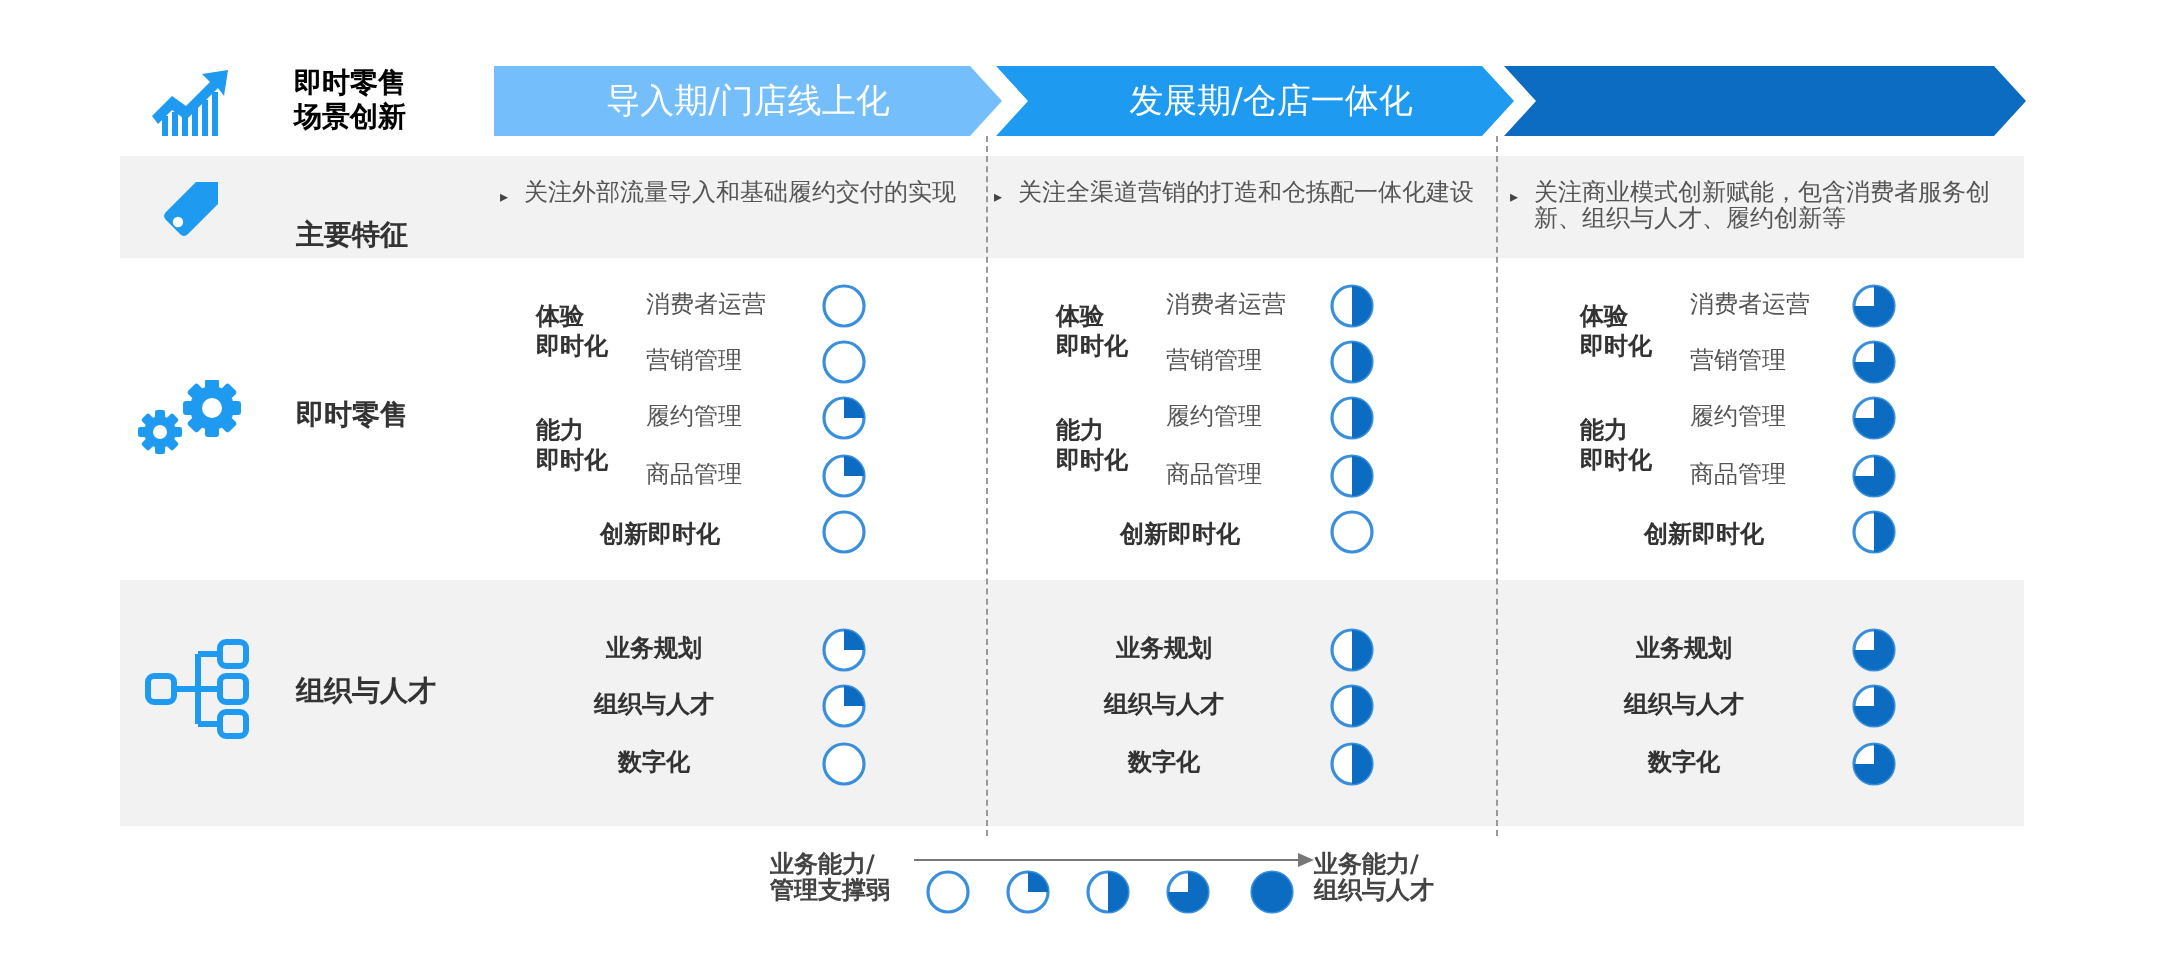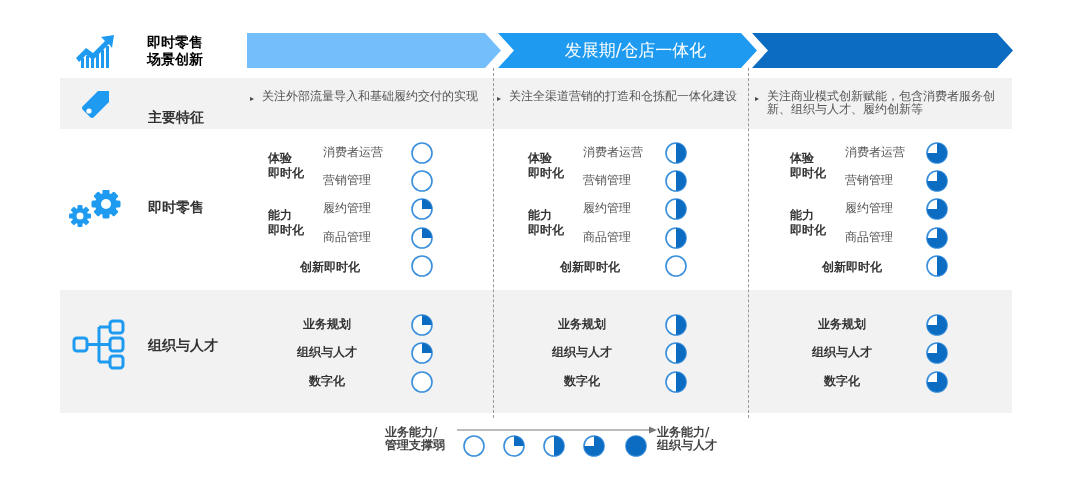--- a/index.html
+++ b/index.html
@@ -46,20 +46,21 @@
 </div>
 <div class="hdr-title" style="left:147px; top:34px;">
   <div>即时零售</div>
   <div>场景创新</div>
 </div>
 
 <div class="chev" style="left:247px; width:254px;">
   <svg width="254" height="35">
       <polygon points="0,0 238,0 254,17.5 238,35 0,35" fill="#74bffb"></polygon>
     </svg>
+  <span>导入期/门店线上化</span>
 </div>
 <div class="chev" style="left:498px; width:259px;">
   <svg width="259" height="35">
       <polygon points="0,0 243,0 259,17.5 243,35 0,35 16,17.5" fill="#1e9bf0"></polygon>
     </svg>
   <span style="margin-left:16px;">发展期/仓店一体化</span>
 </div>
 <div class="chev" style="left:752px; width:261px;">
   <svg width="261" height="35">
       <polygon points="0,0 245,0 261,17.5 245,35 0,35 16,17.5" fill="#0b6cc2"></polygon>

